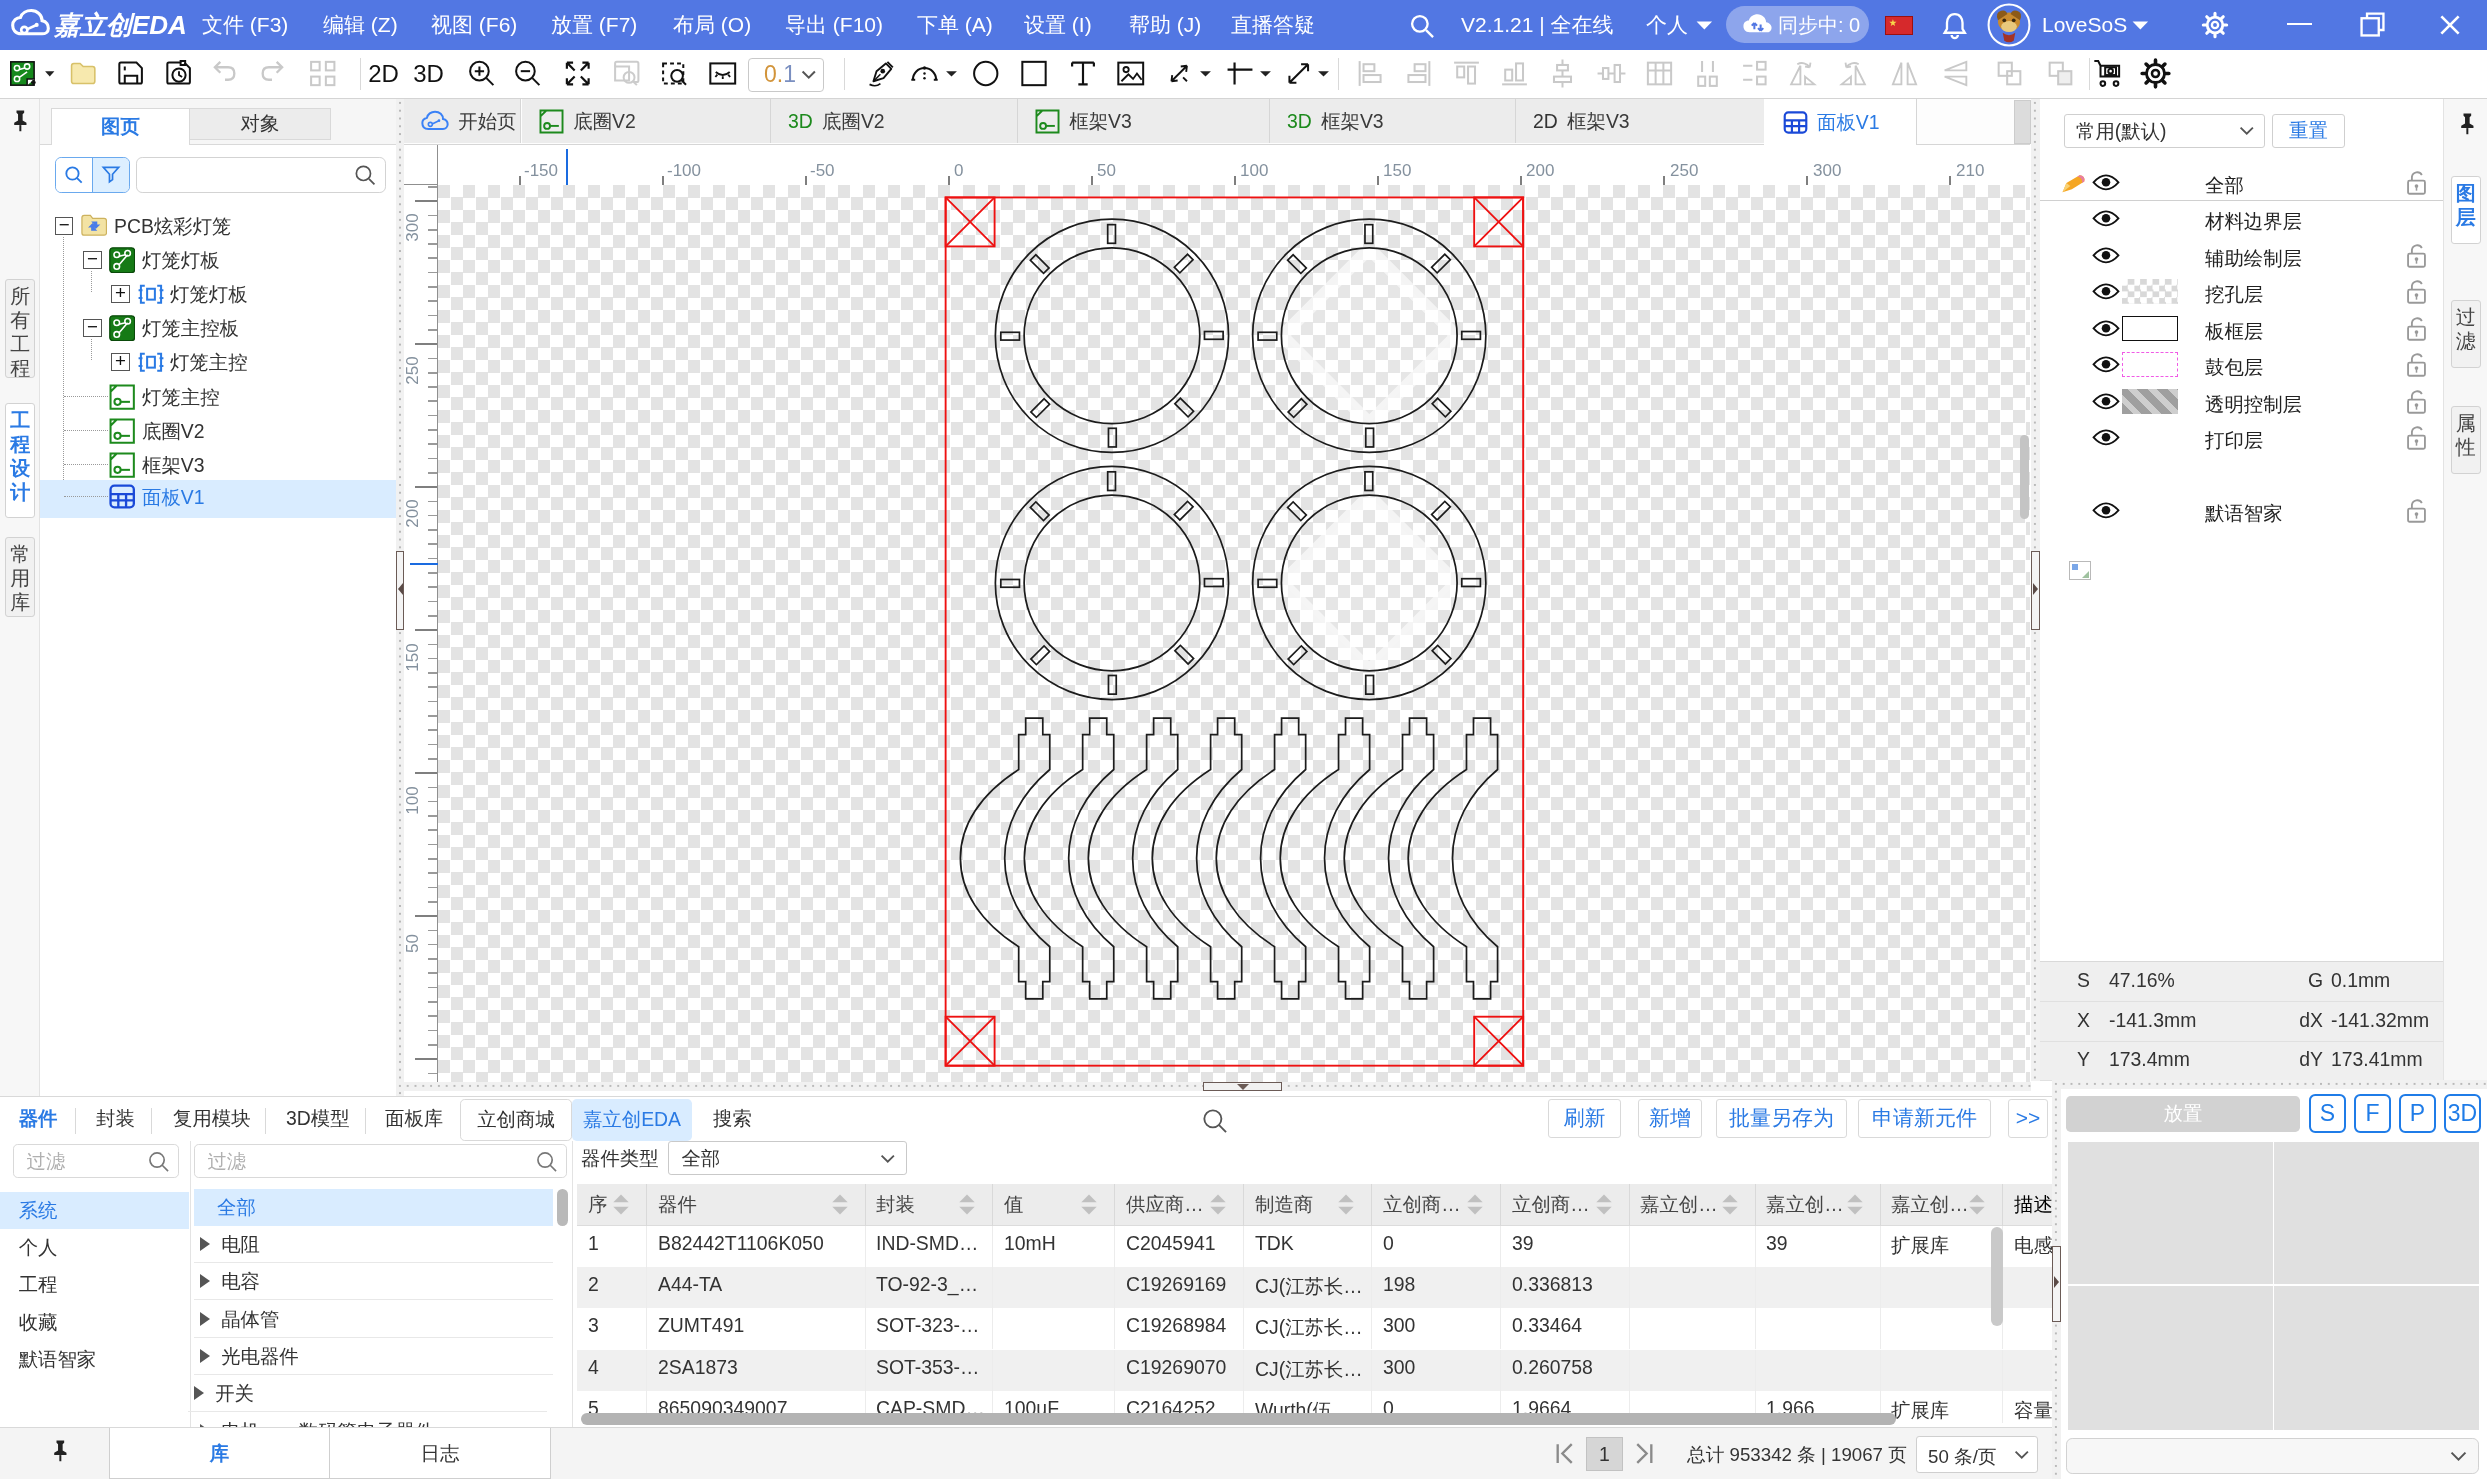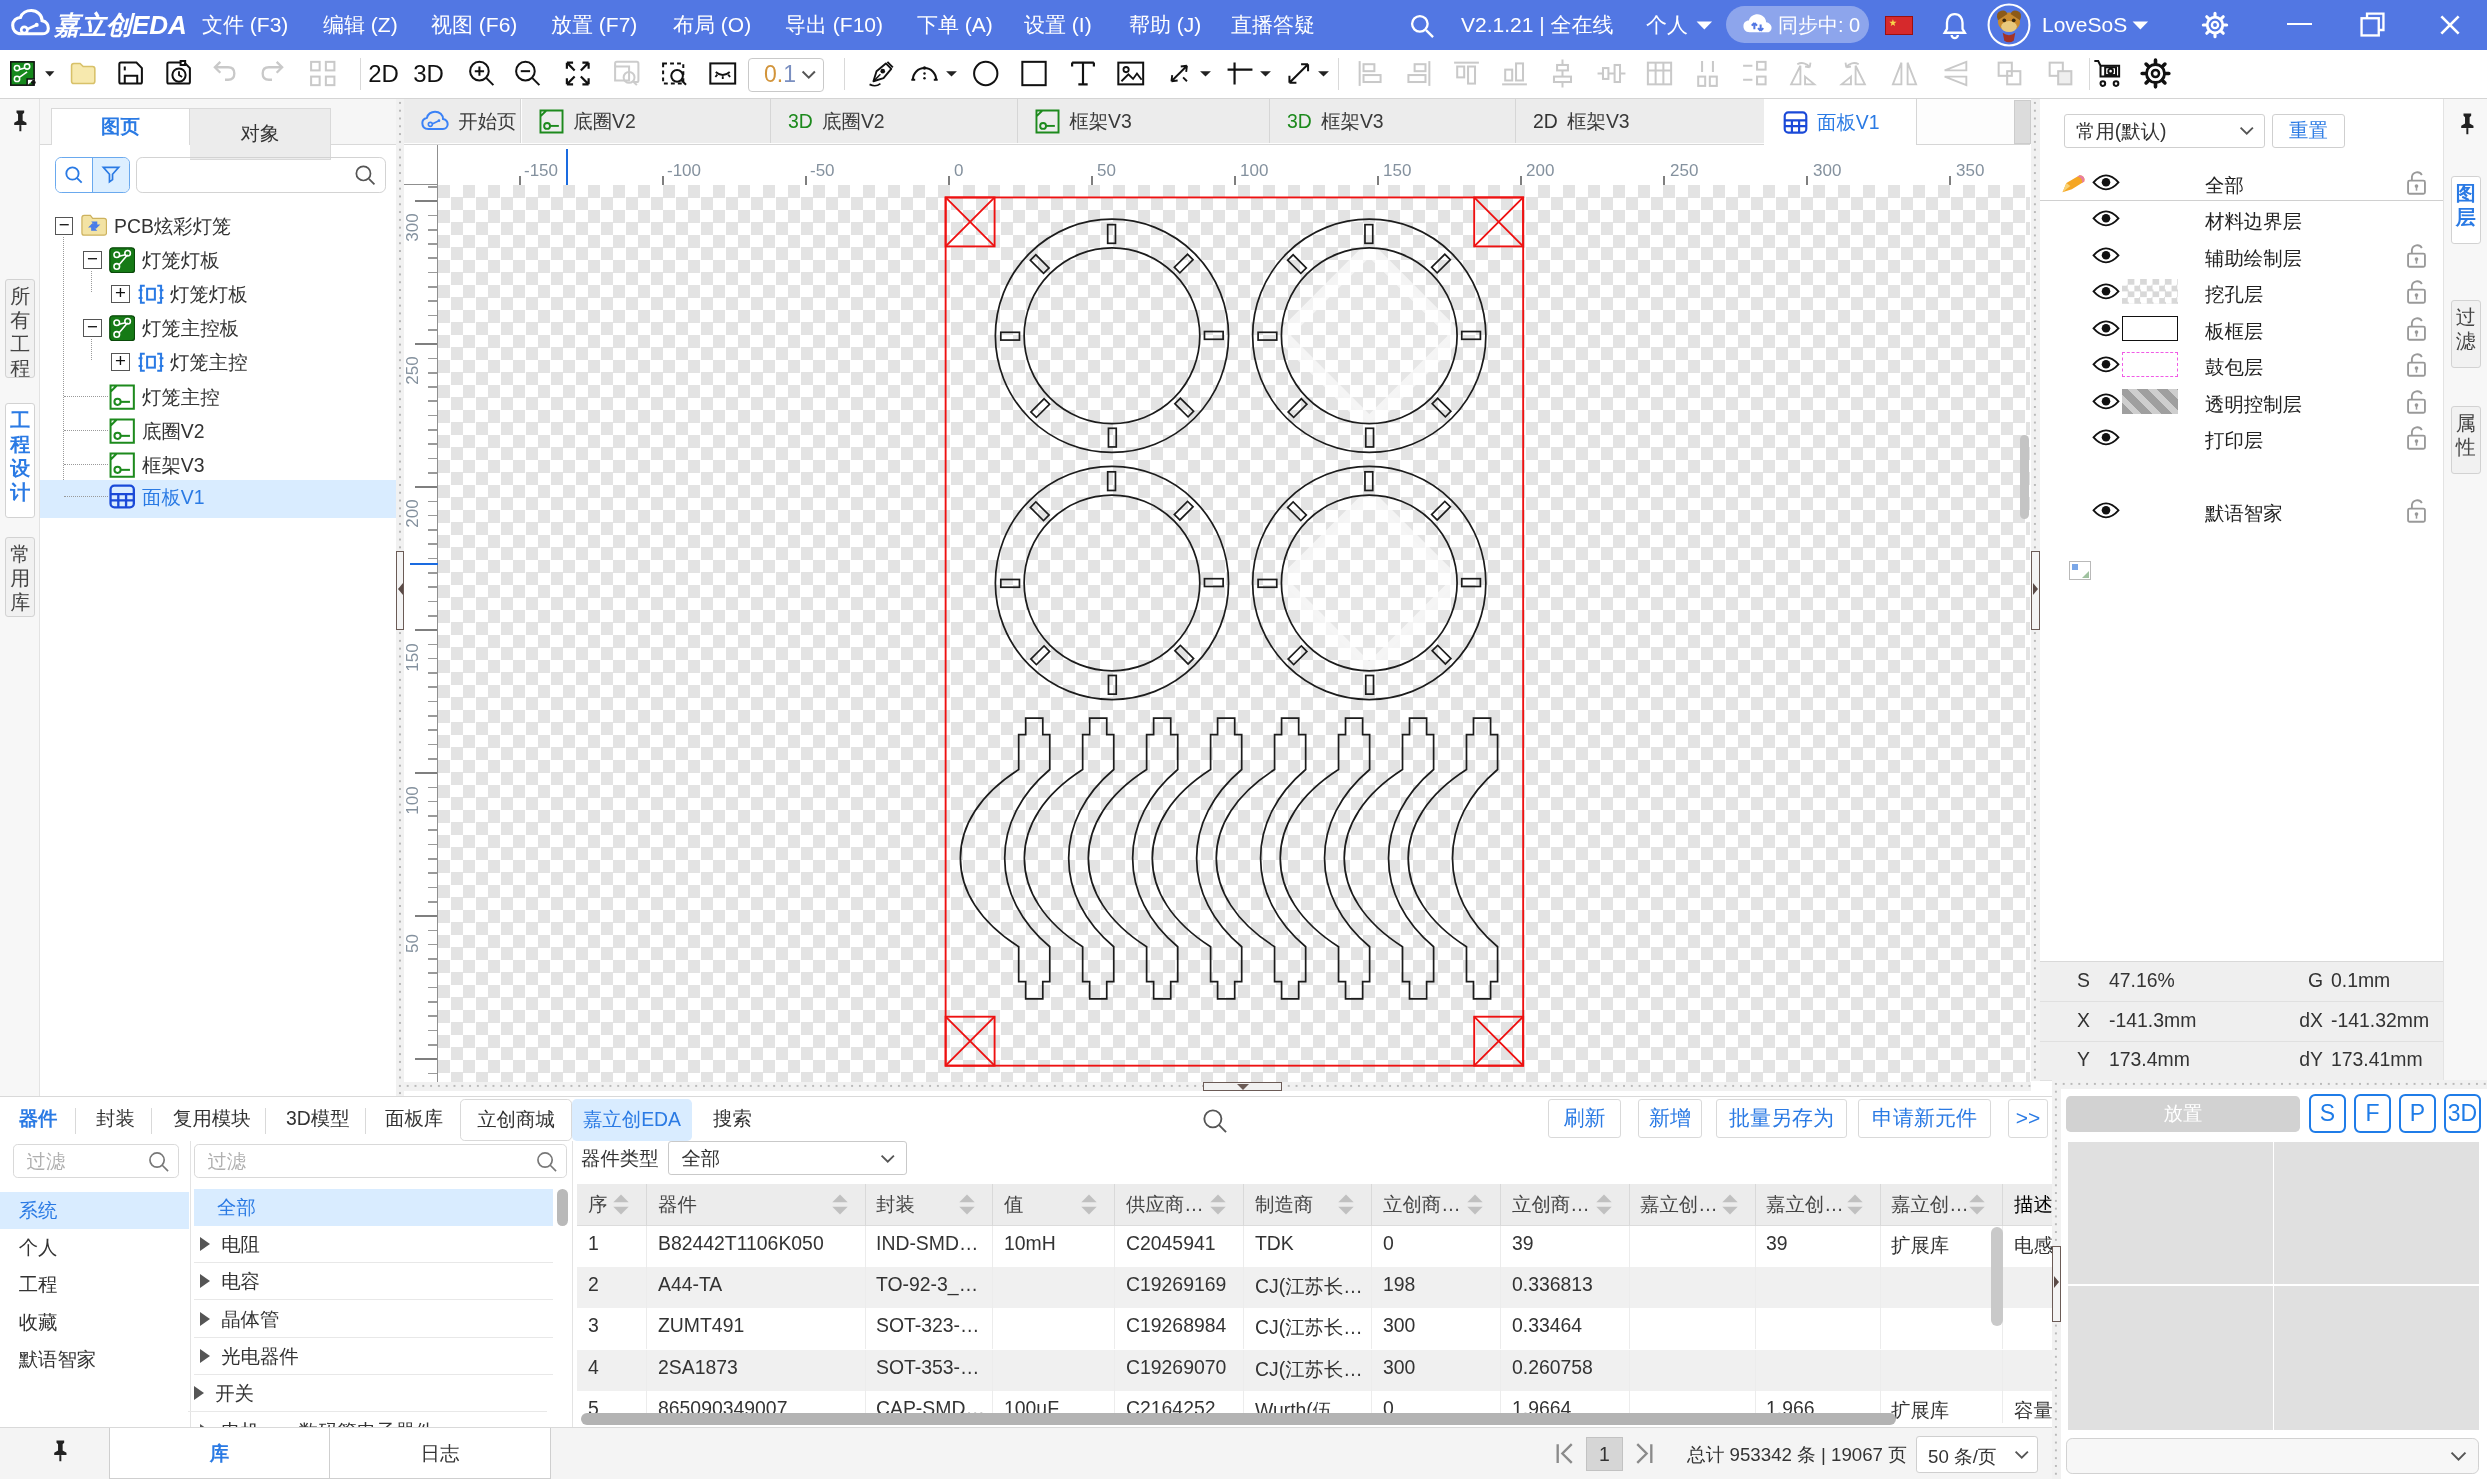--- a/index.html
+++ b/index.html
@@ -361,21 +361,21 @@
         <path d="M12 21 v8" stroke="#222" stroke-width="2.6"></path>
       </svg>
     <div class="vtab" style="top:180px;height:99px;">所有工程</div>
     <div class="vtab vtab-on" style="top:304px;height:115px;">工程设计</div>
     <div class="vtab" style="top:438px;height:80px;">常用库</div>
   </div>
 
   <div class="abs" style="left:40px;top:99px;width:357px;height:997px;background:#fff">
     <div class="abs" style="left:0;top:0;width:357px;height:46px;background:#f6f6f6;border-bottom:1.6px solid #d9d9d9"></div>
     <div class="abs" style="left:11px;top:8.5px;width:139px;height:37px;background:#fff;border:1.6px solid #d9d9d9;border-bottom:none;display:flex;align-items:center;justify-content:center;color:#2a7ae4;font-weight:bold;">图页</div>
-    <div class="abs" style="left:150px;top:8.5px;width:141px;height:52px;background:#ececec;border:1.6px solid #d9d9d9;border-left:none;display:flex;align-items:center;justify-content:center;">对象</div>
+    <div class="abs" style="left:150px;top:8.5px;width:141px;height:32px;background:#ececec;border:1.6px solid #d9d9d9;border-left:none;display:flex;align-items:center;justify-content:center;">对象</div>
 
     <div class="abs" style="left:14.8px;top:58px;width:75px;height:36px;border:1.6px solid #6aa9ee;border-radius:6.2px;overflow:hidden;display:flex">
       <div style="width:37px;height:100%;background:#fff;border-right:1.6px solid #6aa9ee;display:flex;align-items:center;justify-content:center">
         <svg width="20" height="20" viewBox="0 0 26 26">
             <circle cx="11" cy="11" r="8" fill="none" stroke="#2a7ae4" stroke-width="2.4"></circle>
             <path d="M17 17 l6 6" stroke="#2a7ae4" stroke-width="2.4"></path>
           </svg>
       </div>
       <div style="flex:1;background:#ddefff;display:flex;align-items:center;justify-content:center">
         <svg width="20" height="20" viewBox="0 0 26 26">
@@ -537,21 +537,21 @@
     <span style="position:absolute;left:86px;top:1.6px;font-size:17px;color:#84919e">-150</span>
     <span style="position:absolute;left:229px;top:1.6px;font-size:17px;color:#84919e">-100</span>
     <span style="position:absolute;left:372px;top:1.6px;font-size:17px;color:#84919e">-50</span>
     <span style="position:absolute;left:516px;top:1.6px;font-size:17px;color:#84919e">0</span>
     <span style="position:absolute;left:659px;top:1.6px;font-size:17px;color:#84919e">50</span>
     <span style="position:absolute;left:802px;top:1.6px;font-size:17px;color:#84919e">100</span>
     <span style="position:absolute;left:945px;top:1.6px;font-size:17px;color:#84919e">150</span>
     <span style="position:absolute;left:1088px;top:1.6px;font-size:17px;color:#84919e">200</span>
     <span style="position:absolute;left:1232px;top:1.6px;font-size:17px;color:#84919e">250</span>
     <span style="position:absolute;left:1375px;top:1.6px;font-size:17px;color:#84919e">300</span>
-    <span style="position:absolute;left:1518px;top:1.6px;font-size:17px;color:#84919e">350</span>
+    <span style="position:absolute;left:1518px;top:1.6px;font-size:17px;color:#84919e">210</span>
   </div>
   <div class="abs" style="left:566px;top:149px;width:2.3px;height:36px;background:#1a6be0"></div>
   <div class="abs" style="left:404px;top:185px;width:34px;height:897px;background:#fff;border-right:1.6px solid #8f8f8f;
     background-image:repeating-linear-gradient(180deg,#7f7f7f 0 1.6px,transparent 1.6px 143px),repeating-linear-gradient(180deg,#9a9a9a 0 1.6px,transparent 1.6px 14.3px);
     background-size:23px 897px,10px 897px; background-position:11px 14.8px,24px 0.5px; background-repeat:no-repeat,no-repeat;">
     <span style="position:absolute;left:-13.2px;top:31px;width:47px;height:23px;font-size:17px;color:#84919e;text-align:center;transform:rotate(-90deg)">300</span>
     <span style="position:absolute;left:-13.2px;top:174px;width:47px;height:23px;font-size:17px;color:#84919e;text-align:center;transform:rotate(-90deg)">250</span>
     <span style="position:absolute;left:-13.2px;top:317px;width:47px;height:23px;font-size:17px;color:#84919e;text-align:center;transform:rotate(-90deg)">200</span>
     <span style="position:absolute;left:-13.2px;top:461px;width:47px;height:23px;font-size:17px;color:#84919e;text-align:center;transform:rotate(-90deg)">150</span>
     <span style="position:absolute;left:-13.2px;top:604px;width:47px;height:23px;font-size:17px;color:#84919e;text-align:center;transform:rotate(-90deg)">100</span>

